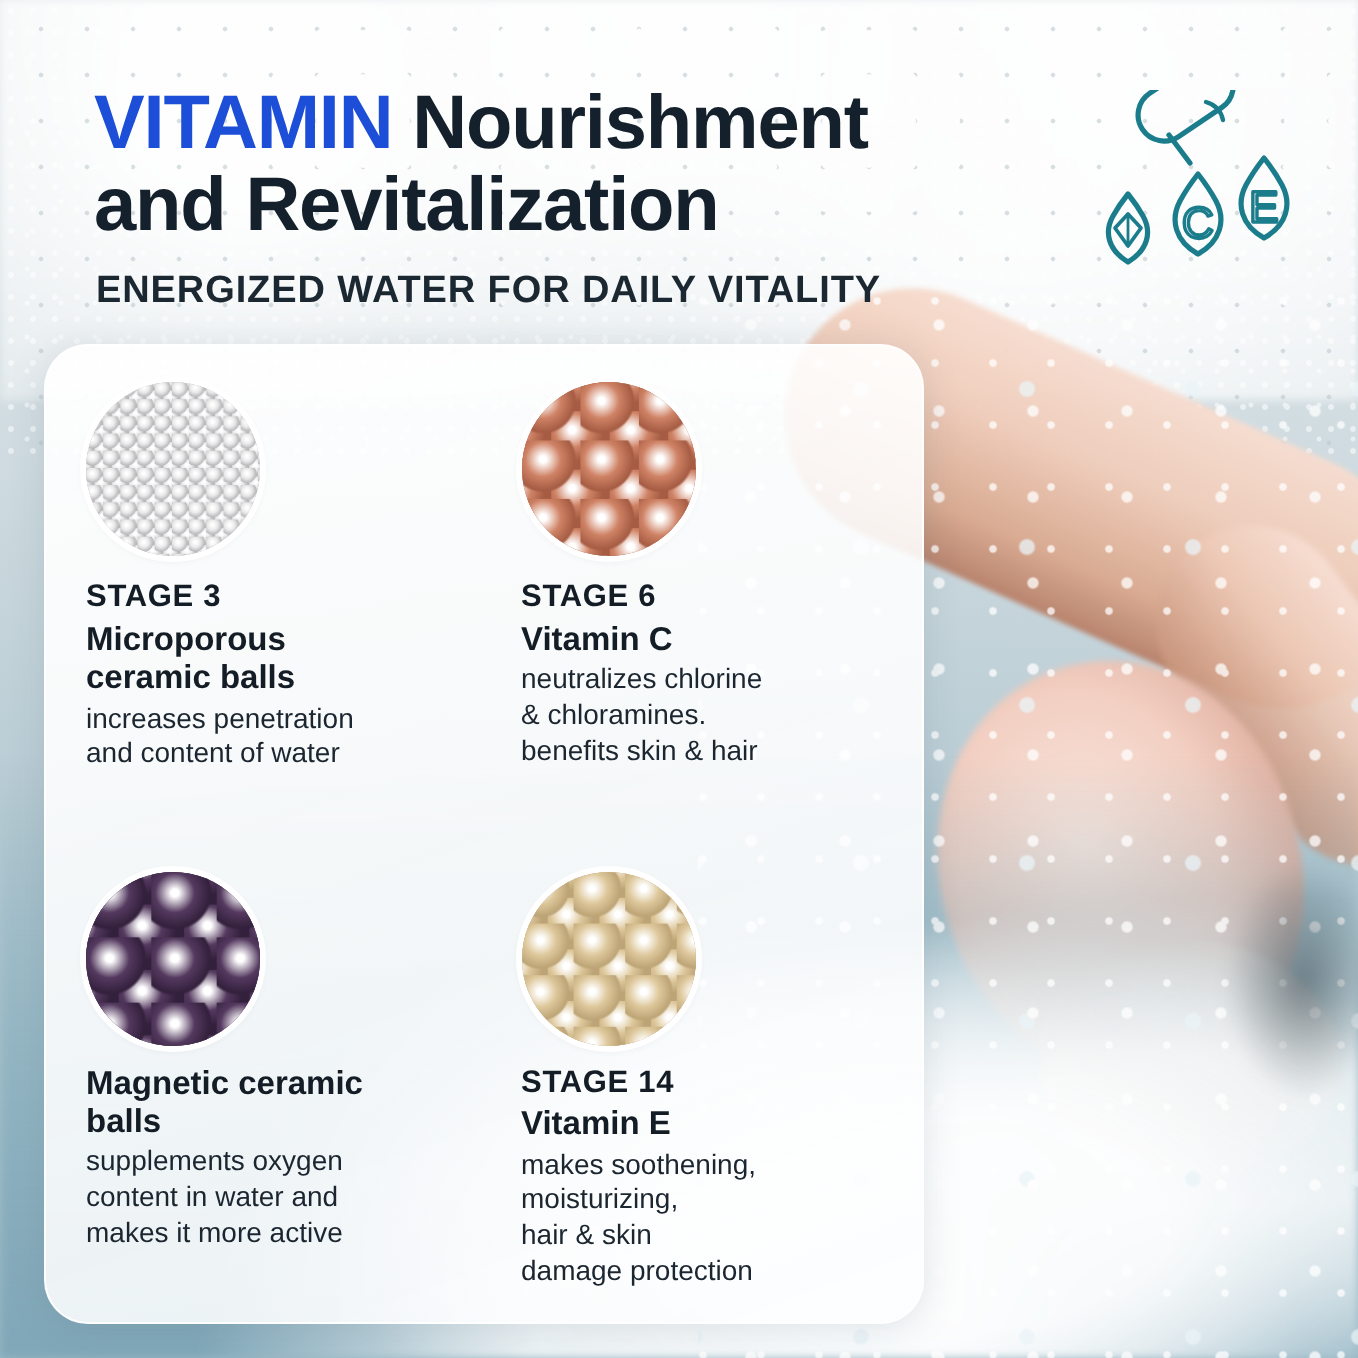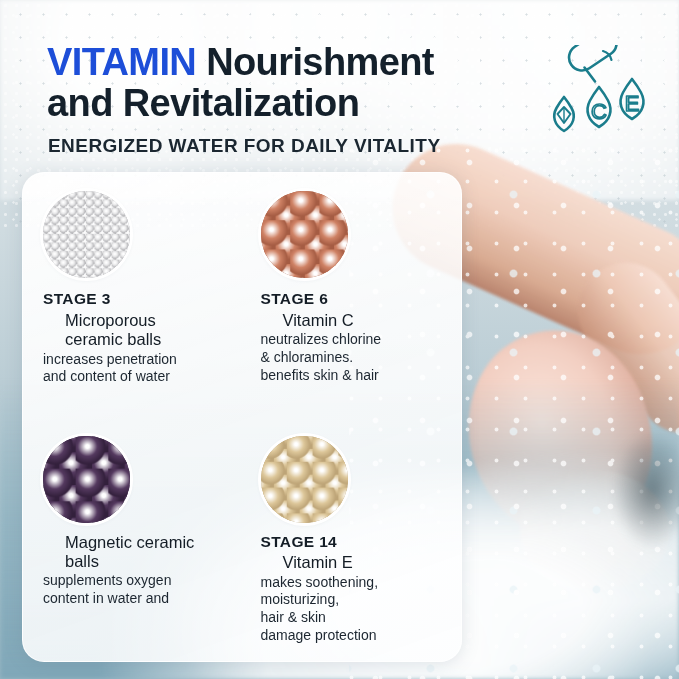--- a/index.html
+++ b/index.html
@@ -127,23 +127,22 @@
     box-shadow:0 0 0 3px #ffffff, 0 1px 5px rgba(70,90,105,.2);
     overflow:hidden;position:relative;margin-bottom:12px;
   }
   .media .fill{position:absolute;inset:0;}
 
   .stage{
     font-size:15.5px;font-weight:bold;color:#141d26;letter-spacing:.35px;
     margin-bottom:3px;line-height:1.15;
   }
   .name{
-    font-size:16.5px;font-weight:normal;color:#141d26;line-height:1.18;
+    font-size:16.5px;font-weight:bold;color:#141d26;line-height:1.18;
     margin-bottom:1px;
-    margin-left:22px;
   }
   .desc{
     font-size:14px;color:#1c2630;line-height:1.26;
   }
   .cell.c2 .media{margin-bottom:12px;}
   .cell.c3 .media,.cell.c4 .media{margin-bottom:10px;}
 </style>
 </head>
 <body>
 
@@ -228,20 +227,21 @@
         <div class="media">
           <div class="fill" id="m2" style="background: radial-gradient(circle at 36% 32%, rgb(255, 255, 255) 0px, rgb(255, 255, 255) 1.9px, rgb(84, 57, 95) 9.88px, rgb(51, 32, 60) 17.48px, rgba(0, 0, 0, 0) 18.81px) 0px 0px / 32.68px 32.68px, radial-gradient(circle at 36% 32%, rgb(255, 255, 255) 0px, rgb(255, 255, 255) 1.9px, rgb(84, 57, 95) 9.88px, rgb(51, 32, 60) 17.48px, rgba(0, 0, 0, 0) 18.81px) 16.34px 16.34px / 32.68px 32.68px rgb(51, 32, 60);"></div>
         </div>
         <div class="name">
           <span>Magnetic ceramic</span><br>
           <span>balls</span>
         </div>
         <div class="desc">
           <span>supplements oxygen</span><br>
           <span>content in water and</span><br>
+          <span>makes it more active</span>
         </div>
       </div>
 
       <div class="cell c4">
         <div class="media">
           <div class="fill" id="m3" style="background: radial-gradient(circle at 36% 32%, rgb(255, 255, 255) 0px, rgb(255, 255, 255) 1.5px, rgb(221, 199, 154) 7.8px, rgb(189, 164, 119) 13.8px, rgba(0, 0, 0, 0) 14.85px) 0px 0px / 25.8px 25.8px, radial-gradient(circle at 36% 32%, rgb(255, 255, 255) 0px, rgb(255, 255, 255) 1.5px, rgb(221, 199, 154) 7.8px, rgb(189, 164, 119) 13.8px, rgba(0, 0, 0, 0) 14.85px) 12.9px 12.9px / 25.8px 25.8px rgb(189, 164, 119);"></div>
         </div>
         <div class="stage">STAGE 14</div>
         <div class="name">Vitamin E</div>
         <div class="desc">

